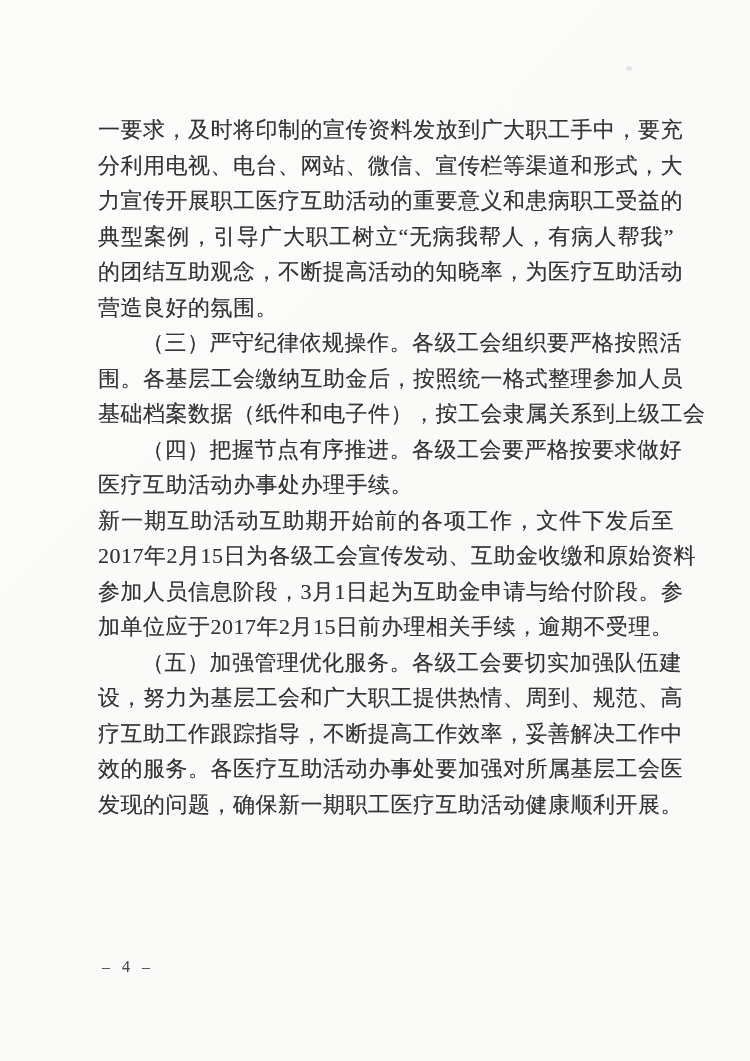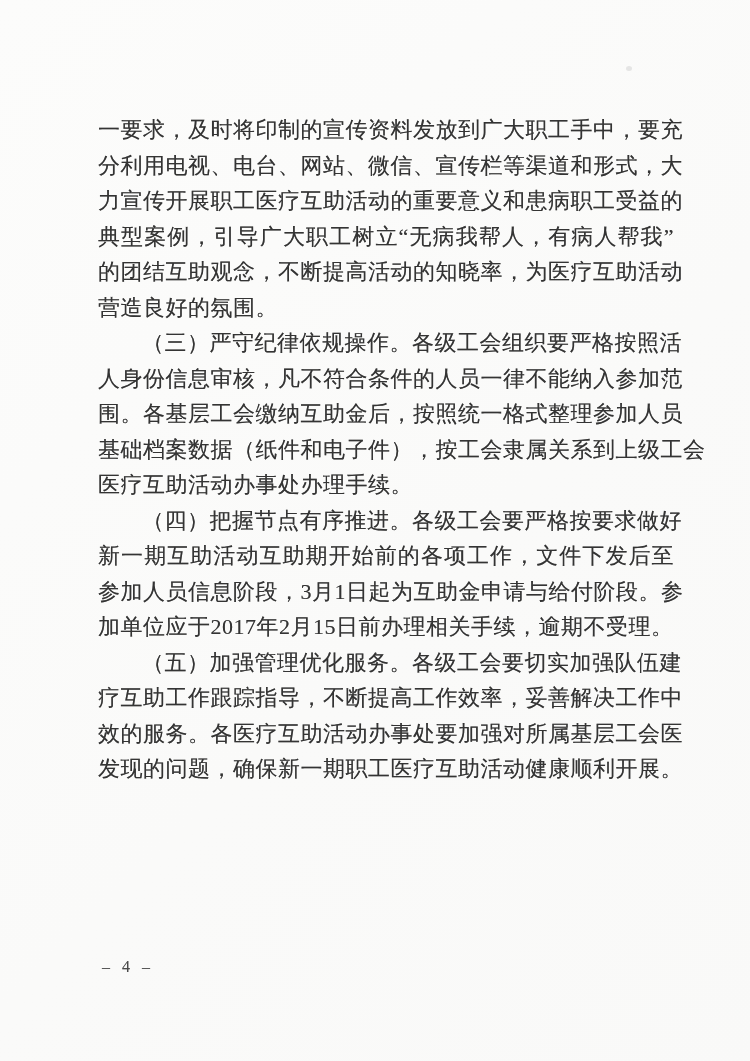--- a/index.html
+++ b/index.html
@@ -67,27 +67,28 @@
 <div class="page">
   <div class="scan-smudge"></div>
   <div class="body-text">
       <div class="line">一要求，及时将印制的宣传资料发放到广大职工手中，要充</div>
       <div class="line">分利用电视、电台、网站、微信、宣传栏等渠道和形式，大</div>
       <div class="line">力宣传开展职工医疗互助活动的重要意义和患病职工受益的</div>
       <div class="line">典型案例，引导广大职工树立“无病我帮人，有病人帮我”</div>
       <div class="line">的团结互助观念，不断提高活动的知晓率，为医疗互助活动</div>
       <div class="line no-fill">营造良好的氛围。</div>
       <div class="line indent">（三）严守纪律依规操作。各级工会组织要严格按照活</div>
-      <div class="line">人身份信息审核，凡不符合条件的人员一律不能纳入参加范</div>
       <div class="line">围。各基层工会缴纳互助金后，按照统一格式整理参加人员</div>
       <div class="line">基础档案数据（纸件和电子件），按工会隶属关系到上级工会</div>
+      <div class="line indent">（四）把握节点有序推进。各级工会要严格按要求做好</div>
       <div class="line no-fill">医疗互助活动办事处办理手续。</div>
-      <div class="line indent">（四）把握节点有序推进。各级工会要严格按要求做好</div>
       <div class="line">新一期互助活动互助期开始前的各项工作，文件下发后至</div>
+      <div class="line">2017年2月15日为各级工会宣传发动、互助金收缴和原始资料</div>
       <div class="line">参加人员信息阶段，3月1日起为互助金申请与给付阶段。参</div>
       <div class="line no-fill">加单位应于2017年2月15日前办理相关手续，逾期不受理。</div>
       <div class="line indent">（五）加强管理优化服务。各级工会要切实加强队伍建</div>
+      <div class="line">设，努力为基层工会和广大职工提供热情、周到、规范、高</div>
       <div class="line">疗互助工作跟踪指导，不断提高工作效率，妥善解决工作中</div>
       <div class="line">效的服务。各医疗互助活动办事处要加强对所属基层工会医</div>
       <div class="line no-fill">发现的问题，确保新一期职工医疗互助活动健康顺利开展。</div>
     </div>
   <div class="page-number">– 4 –</div>
 </div>
 
 </body></html>

